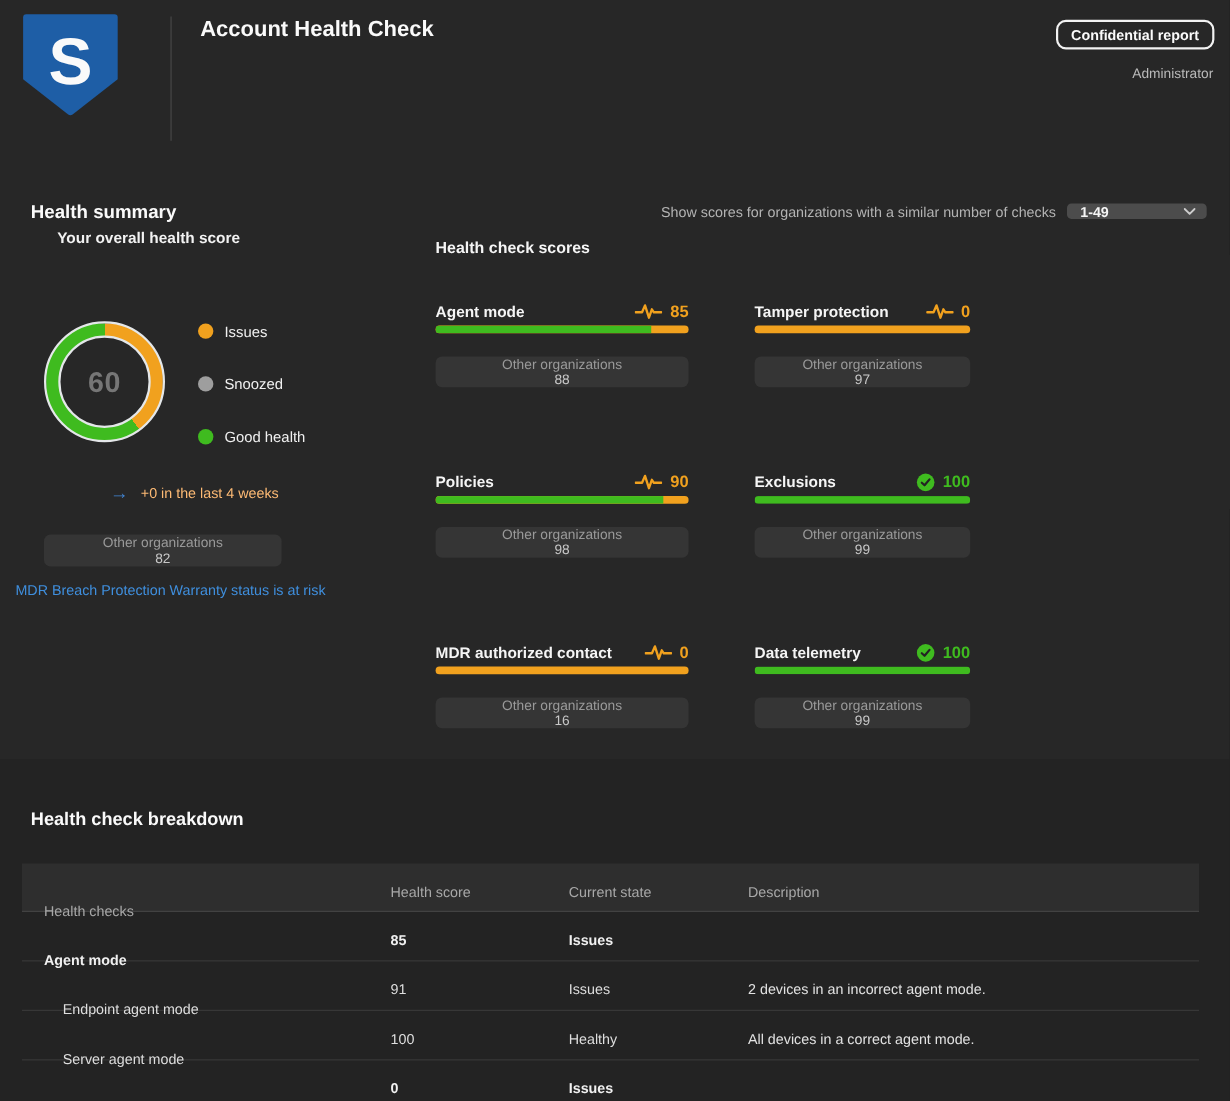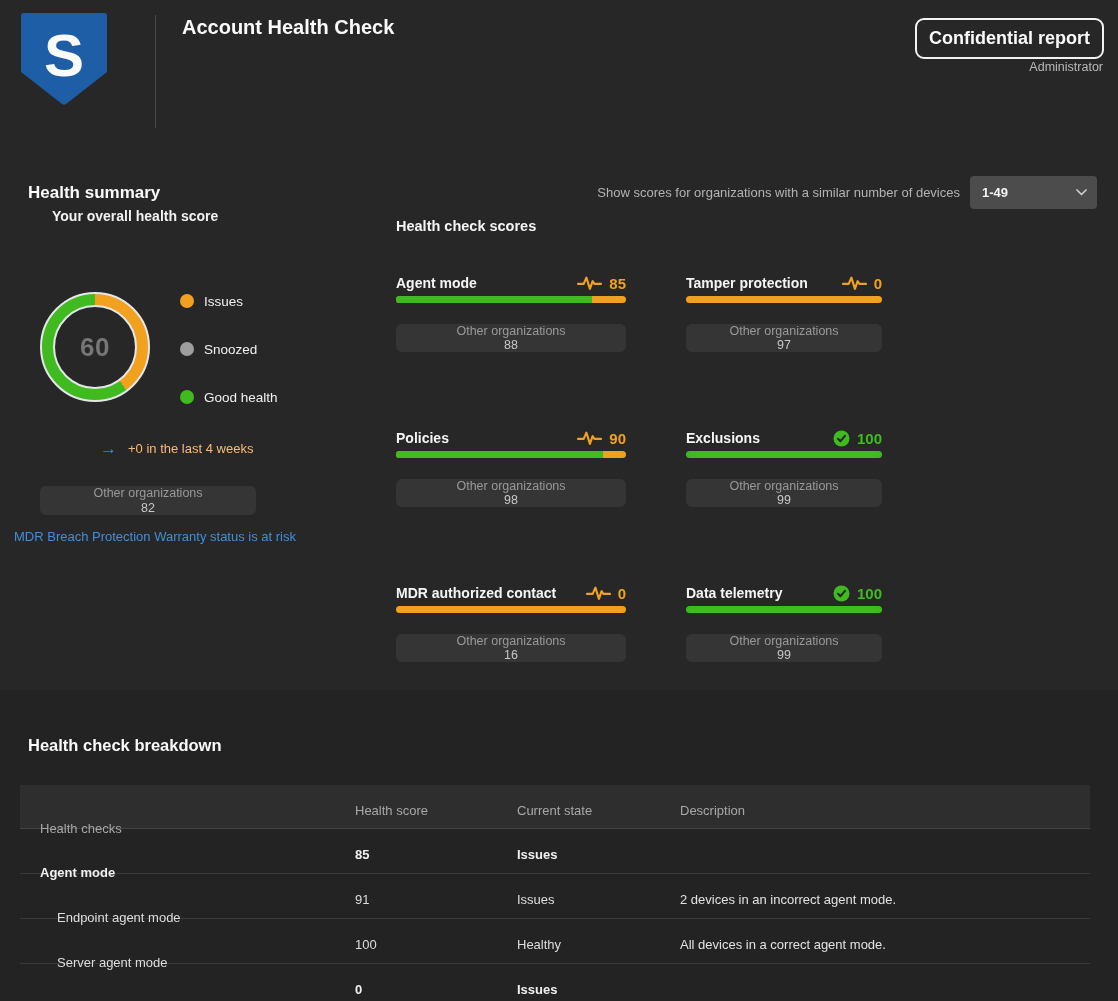--- a/index.html
+++ b/index.html
@@ -5,22 +5,22 @@
   * { margin:0; padding:0; box-sizing:border-box; }
   html,body { background:#232323; }
   body { font-family:"Liberation Sans", sans-serif; }
   .page { position:relative; width:1118px; height:1001px; background:#232323; overflow:hidden; color:#f0f0f0; }
   .top-section { position:absolute; left:0; top:0; width:1118px; height:690px; background:#272727; }
 
   
   .logo { position:absolute; left:18px; top:12px; width:92px; height:96px; }
   .header-divider { position:absolute; left:155px; top:15px; width:1px; height:113px; background:#4a4a4a; }
   .page-title { position:absolute; left:182px; top:16px; font-size:20px; font-weight:700; color:#fafafa; }
-  .confidential-pill { position:absolute; right:14px; top:18px; height:41px; border:2px solid #f2f2f2; border-radius:9px;
-    display:flex; align-items:center; padding:0 12px; font-size:18px; font-weight:700; color:#fafafa; background:transparent; }
+  .confidential-pill { position:absolute; right:14px; top:18px; height:27px; border:2px solid #f2f2f2; border-radius:9px;
+    display:flex; align-items:center; padding:0 12px; font-size:13px; font-weight:700; color:#fafafa; background:transparent; }
   .admin-label { position:absolute; right:15px; top:60px; font-size:12.5px; color:#b9b9b9; }
 
   
   .summary-title { position:absolute; left:28px; top:183px; font-size:17px; font-weight:700; color:#fafafa; }
   .summary-subtitle { position:absolute; left:20px; top:208px; font-size:14px; font-weight:700; color:#f2f2f2;margin-left:32px; }
 
   .donut { position:absolute; left:40px; top:292px; width:110px; height:110px; border-radius:50%;
     border:2px solid #e4e7e9; }
   .donut-hole { position:absolute; inset:11px; border-radius:50%; background:#272727; border:2px solid #e4e7e9;
     display:flex; align-items:center; justify-content:center; }
@@ -40,21 +40,21 @@
   .summary-benchmark { position:absolute; left:40px; top:486px; width:216px; height:29px; }
   .benchmark-label { font-size:12.5px; color:#999999; }
   .benchmark-value { font-size:12.5px; color:#c7c7c7; }
 
   .warning-link { position:absolute; left:14px; top:529px; font-size:13px; color:var(--link-blue,#3F8FDE);
     text-decoration:none; cursor:pointer; }
 
   
   .filter { position:absolute; top:179px; right:21px; height:26px; display:flex; align-items:center; gap:10px; }
   .filter-label { font-size:13px; color:#b3b3b3; }
-  .filter-select { width:127px; height:33px; background:#4c4c4c; border-radius:4px; display:flex; align-items:center;
+  .filter-select { width:127px; height:14px; background:#4c4c4c; border-radius:4px; display:flex; align-items:center;
     justify-content:space-between; padding:0 10px 0 12px; cursor:pointer; }
   .filter-value { font-size:13px; font-weight:600; color:#f4f4f4; }
 
   
   .scores-title { position:absolute; left:396px; top:218px; font-size:14.5px; font-weight:700; color:#f5f5f5; }
   .cards { position:absolute; left:396px; top:273px; display:grid; grid-template-columns:230px 196px;
     column-gap:60px; row-gap:76px; }
   .score-card { }
   .card-head { display:flex; justify-content:space-between; align-items:center; height:20px; }
   .card-name { font-size:14px; font-weight:700; color:#f5f5f5; }
@@ -127,21 +127,21 @@
     </div>
 
     <div class="benchmark-pill summary-benchmark">
       <span class="benchmark-label">Other organizations</span>
       <span class="benchmark-value">82</span>
     </div>
 
     <a class="warning-link">MDR Breach Protection Warranty status is at risk</a>
 
     <div class="filter">
-      <span class="filter-label">Show scores for organizations with a similar number of devices</span>
+      <span class="filter-label">Show scores for organizations with a similar number of checks</span>
       <div class="filter-select">
         <span class="filter-value">1-49</span>
         <svg width="11" height="7" viewBox="0 0 11 7">
           <polyline points="1,1 5.5,5.5 10,1" fill="none" stroke="#cccccc" stroke-width="1.7" stroke-linecap="round" stroke-linejoin="round"></polyline>
         </svg>
       </div>
     </div>
 
     <h2 class="scores-title">Health check scores</h2>
     <div class="cards">

